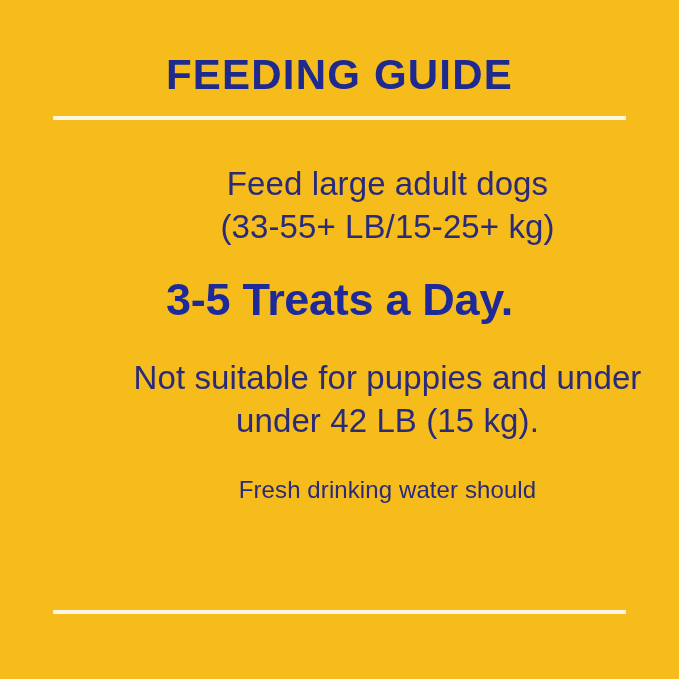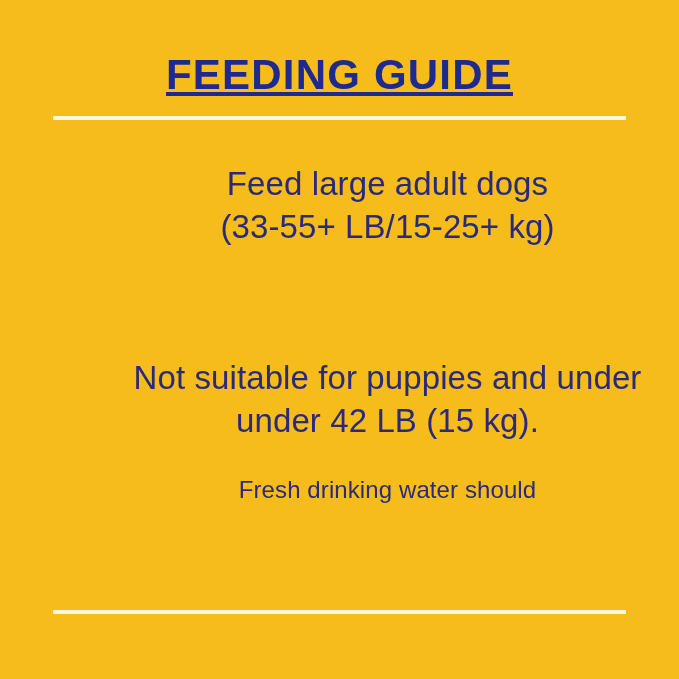--- a/index.html
+++ b/index.html
@@ -30,21 +30,20 @@
     top: 53px;
     left: 0;
     width: 679px;
     text-align: center;
     font-size: 42px;
     font-weight: bold;
     letter-spacing: 1.2px;
     color: #1f2a8f;
     line-height: 1.05;
     white-space: nowrap;
-    text-decoration: underline;
   }
 
   
   .rule {
     position: absolute;
     left: 53px;
     width: 573px;
     height: 4px;
     background: #fbf7e2;
     border-radius: 1px;
@@ -104,20 +103,21 @@
 
   <div class="guide-title">FEEDING GUIDE</div>
 
   <div class="rule rule-top"></div>
 
   <div class="body-block block-feed">
     <span class="line">Feed large adult dogs</span>
     <span class="line">(33-55+ LB/15-25+ kg)</span>
   </div>
 
+  <div class="headline">3-5 Treats a Day.</div>
 
   <div class="body-block block-notsuitable">
     <span class="line">Not suitable for puppies and under</span>
     <span class="line">under 42 LB (15 kg).</span>
   </div>
 
   <div class="body-block block-water">
     <span class="line">Fresh drinking water should</span>
   </div>
 

